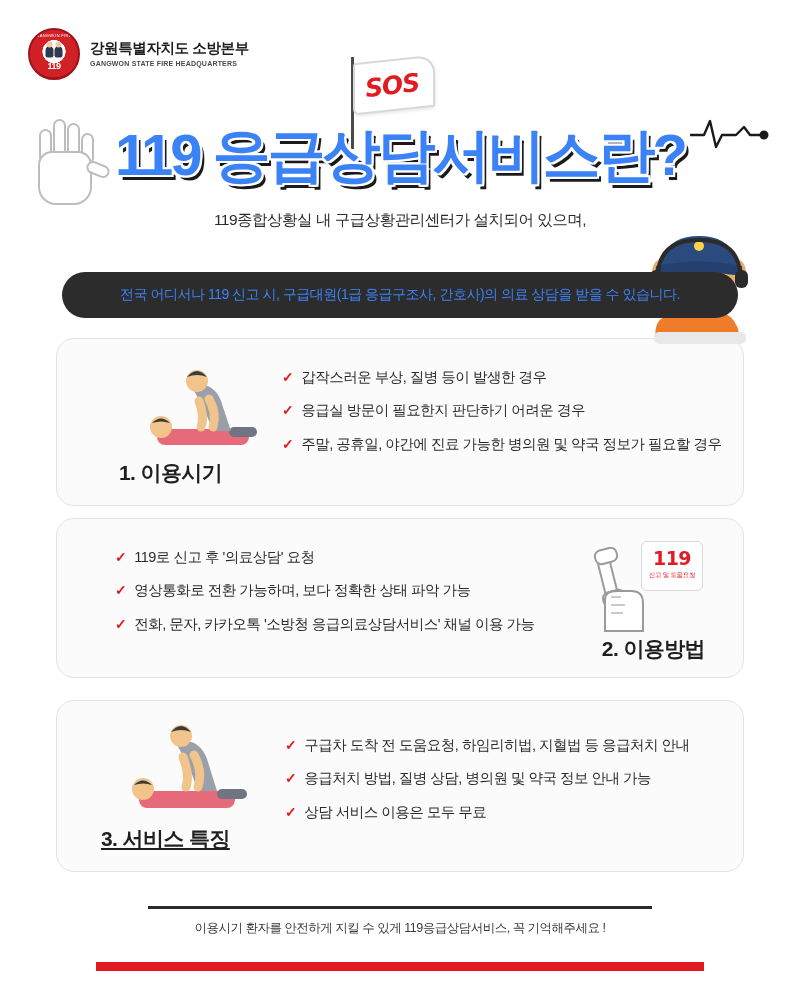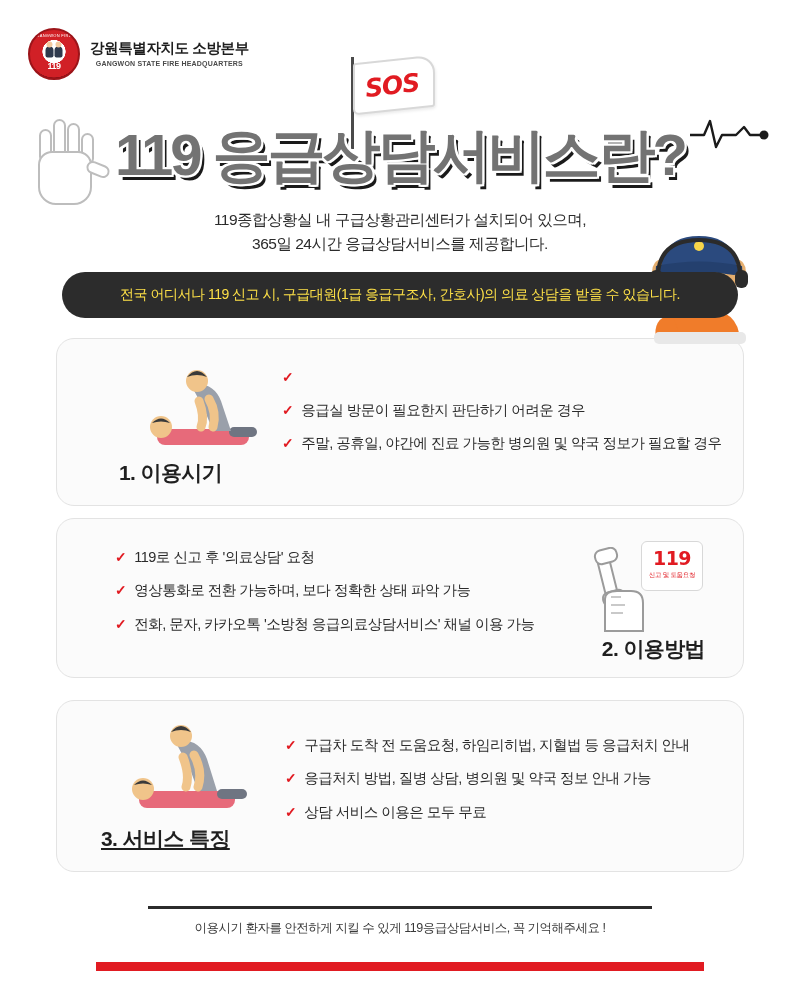--- a/index.html
+++ b/index.html
@@ -55,21 +55,21 @@
     top: -5px; left: 1px;
     width: 6px; height: 6px;
     background: #f2c9a0; border-radius: 50%;
   }
   .emblem .num {
     position: absolute; left: 0; right: 0; bottom: 7px;
     text-align: center;
     font-size: 9px; font-weight: bold; color: #ffffff;
     letter-spacing: -.5px;
   }
-  .org-block { line-height: 1.15; text-align: center; }
+  .org-block { line-height: 1.15; }
   .org-ko { font-size: 14.5px; font-weight: bold; color: #1d1d1d; letter-spacing: -.4px; }
   .org-en { font-size: 7px; font-weight: bold; color: #4a4a4a; letter-spacing: .2px; margin-top: 3px; }
 
   
   .hero { position: absolute; top: 95px; left: 0; width: 800px; height: 135px; }
 
   .hand {
     position: absolute; left: 32px; top: 20px;
     width: 76px; height: 92px;
   }
@@ -122,21 +122,21 @@
   }
 
   .ecg { position: absolute; right: 30px; top: 18px; width: 80px; height: 40px; }
 
   .hero-title {
     position: absolute; left: 0; right: 0; top: 22px;
     text-align: center;
     font-size: 58px;
     font-weight: bold;
     letter-spacing: -3px;
-    color: #737373;
+    color: #3b82f6;
     font-family: "Liberation Sans", sans-serif;
     text-shadow:
       -2px -2px 0 #fff, 2px -2px 0 #fff, -2px 2px 0 #fff, 2px 2px 0 #fff,
       0 -2px 0 #fff, 0 2px 0 #fff, -2px 0 0 #fff, 2px 0 0 #fff,
       4px 5px 0 #1a1a1a;
     white-space: nowrap;
   }
 
   
   .subtitle {
@@ -148,21 +148,21 @@
     letter-spacing: -.5px;
   }
 
   
   .banner {
     position: absolute; top: 272px; left: 62px;
     width: 676px; height: 46px;
     background: #2c2c2c;
     border-radius: 23px;
     display: flex; align-items: center; justify-content: center;
-    color: #fde047;
+    color: #3b82f6;
     font-size: 14px;
     letter-spacing: -.5px;
     z-index: 3;
   }
 
   
   .mascot { position: absolute; right: 38px; top: 222px; width: 126px; height: 124px; z-index: 2; }
 
   
   .card {
@@ -282,21 +282,20 @@
   <svg class="ecg" viewBox="0 0 80 40">
     <polyline points="0,22 14,22 20,8 26,34 32,22 46,22 54,14 60,22 70,22" fill="none" stroke="#1a1a1a" stroke-width="2.4" stroke-linejoin="round" stroke-linecap="round"></polyline>
     <circle cx="74" cy="22" r="4.5" fill="#1a1a1a"></circle>
   </svg>
 
   <div class="hero-title">119 응급상담서비스란?</div>
 </div>
 
 <div class="subtitle">
   <div>119종합상황실 내 구급상황관리센터가 설치되어 있으며,</div>
-  <div>365일 24시간 응급상담서비스를 제공합니다.</div>
 </div>
 
 <div class="banner">
   <span>전국 어디서나 119 신고 시, 구급대원(1급 응급구조사, 간호사)의 의료 상담을 받을 수 있습니다.</span>
 </div>
 
 <svg class="mascot" viewBox="0 0 126 124">
 
   <path d="M22 120 q0-34 41-34 q41 0 41 34 z" fill="#f07c2a"></path>
 
@@ -338,20 +337,21 @@
     <path d="M52 20 q22-4 30 16 l10 30 h-18 l-8-20 z" fill="#9aa0aa"></path>
     <circle cx="58" cy="16" r="11" fill="#f0c48a"></circle>
     <path d="M48 12 q10-12 20 0 q-10-4 -20 0z" fill="#3a3a3a"></path>
     <path d="M70 34 q8 14 4 28" stroke="#f0c48a" stroke-width="9" stroke-linecap="round" fill="none"></path>
     <path d="M60 36 q6 16 2 26" stroke="#f0c48a" stroke-width="9" stroke-linecap="round" fill="none"></path>
   </svg>
   <div class="card-label">1. 이용시기</div>
   <div class="bullets">
     <div class="bullet">
       <span class="chk">✓</span>
+      <span>갑작스러운 부상, 질병 등이  발생한 경우</span>
     </div>
     <div class="bullet">
       <span class="chk">✓</span>
       <span>응급실 방문이 필요한지 판단하기 어려운 경우</span>
     </div>
     <div class="bullet">
       <span class="chk">✓</span>
       <span>주말, 공휴일, 야간에 진료 가능한 병의원 및 약국 정보가 필요할 경우</span>
     </div>
   </div>

